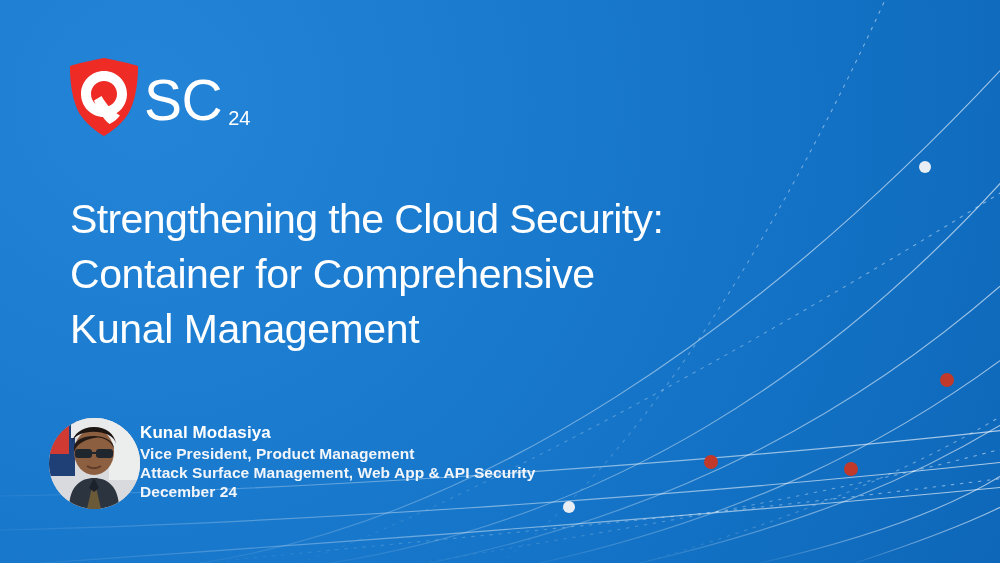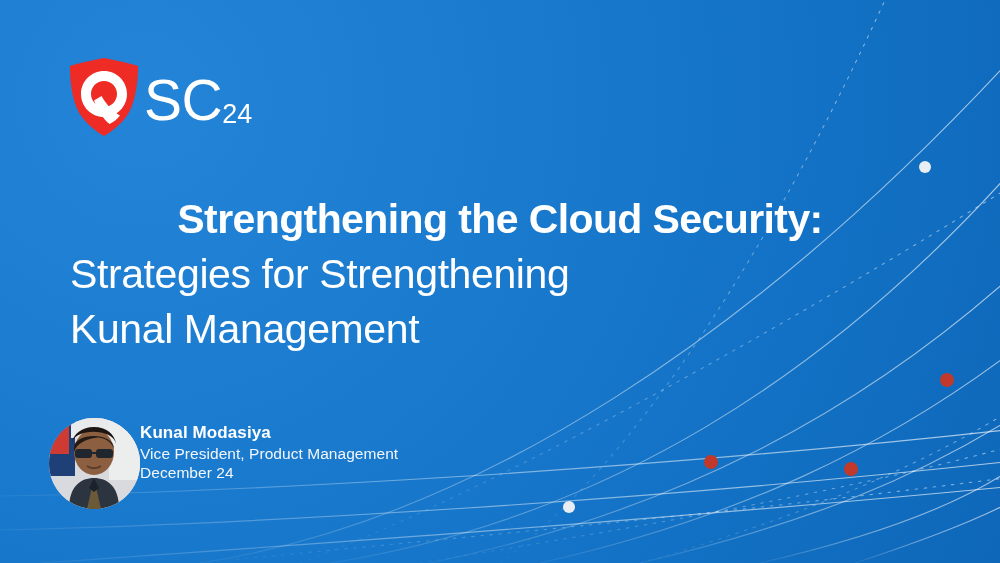--- a/index.html
+++ b/index.html
@@ -45,44 +45,43 @@
     font-size: 57px;
     font-weight: 400;
     letter-spacing: -0.5px;
     line-height: 1;
     margin-left: 4px;
     margin-bottom: 7px;
     font-family: "Liberation Sans", sans-serif;
   }
   #wordyear {
     color: #ffffff;
-    font-size: 27px;
+    font-size: 20px;
     font-weight: 400;
     line-height: 1;
-    margin-left: 0;
+    margin-left: 6px;
     margin-bottom: 8px;
   }
   
   #title-block {
     position: absolute;
     left: 70px;
     top: 192px;
     width: 860px;
   }
   .title-line {
     color: #ffffff;
     font-size: 41px;
     line-height: 55px;
     letter-spacing: -0.4px;
     white-space: nowrap;
   }
   .title-line.bold {
-    font-weight: 700;
+    font-weight: 400;
     letter-spacing: -0.6px;
-    text-align: center;
   }
   .title-line.light {
     font-weight: 300;
   }
   
   #speaker {
     position: absolute;
     left: 49px;
     top: 418px;
     display: flex;
@@ -105,21 +104,21 @@
   #speaker-name {
     color: #ffffff;
     font-size: 17px;
     font-weight: 700;
     line-height: 22px;
     letter-spacing: 0.1px;
   }
   .speaker-line {
     color: #f2f6fa;
     font-size: 15.5px;
-    font-weight: 400;
+    font-weight: 700;
     line-height: 19px;
     letter-spacing: 0.05px;
     white-space: nowrap;
   }
 </style>
 </head>
 <body>
 
 <div id="slide">
 
@@ -179,21 +178,21 @@
                C43.2 49 49 43.2 49 36 C49 28.8 43.2 23 36 23 Z" fill="#ffffff"></path>
       <path d="M33.5 38 C39 47.5 45.5 54 52 57.5 C49 61.5 45 64.5 41.5 66
                C35 61 29.5 52 26 42.5 Z" fill="#ffffff"></path>
     </svg>
     <span id="wordmark">SC</span>
     <span id="wordyear">24</span>
   </div>
 
   <div id="title-block">
     <div class="title-line bold">Strengthening the Cloud Security:</div>
-    <div class="title-line light">Strategies for Strengthening</div>
+    <div class="title-line light">Container for Comprehensive</div>
     <div class="title-line light">Kunal Management</div>
   </div>
 
   <div id="speaker">
     <div id="avatar">
       <svg width="91" height="91" viewBox="0 0 91 91">
         <rect width="91" height="91" fill="#d8dade"></rect>
         <rect x="0" y="0" width="26" height="58" fill="#1f3f77"></rect>
         <rect x="0" y="6" width="20" height="30" fill="#cf3b33"></rect>
         <rect x="22" y="0" width="50" height="20" fill="#e9eaec"></rect>
@@ -207,17 +206,18 @@
         <path d="M38 48 C42 51 48 51 52 48" stroke="#5d3b28" stroke-width="2" fill="none"></path>
         <path d="M20 91 C20 68 32 60 45 60 C58 60 70 68 70 91 Z" fill="#2c3440"></path>
         <path d="M45 60 L38 91 L52 91 Z" fill="#6b5a38"></path>
         <path d="M45 60 L40 70 L45 74 L50 70 Z" fill="#1c222b"></path>
         <rect x="0" y="62" width="91" height="29" fill="#333b46" opacity="0.0"></rect>
       </svg>
     </div>
     <div id="speaker-text">
       <div id="speaker-name">Kunal Modasiya</div>
       <div class="speaker-line">Vice President, Product Management</div>
+      <div class="speaker-line">Attack Surface Management, Web App &amp; API Security</div>
       <div class="speaker-line">December 24</div>
     </div>
   </div>
 
 </div>
 
 </body></html>

